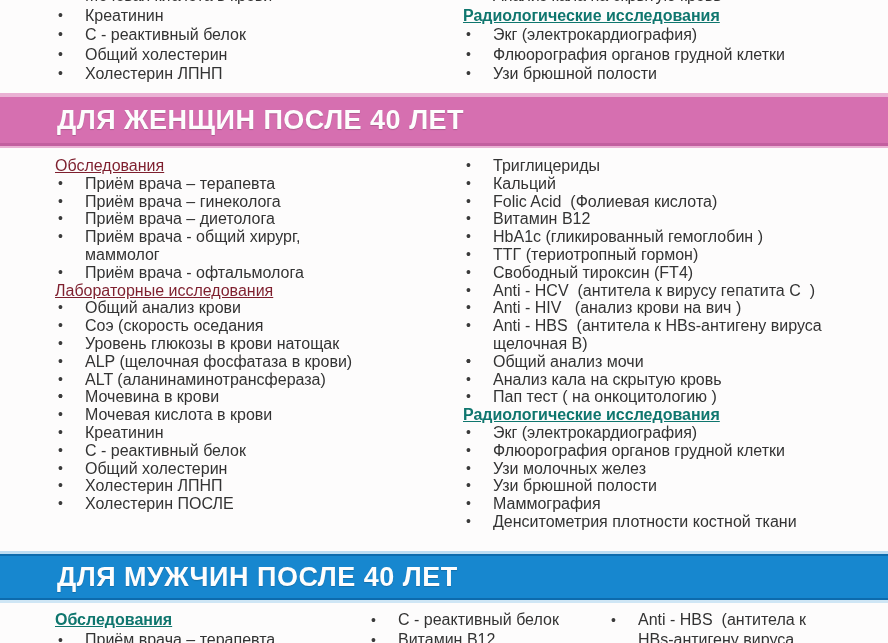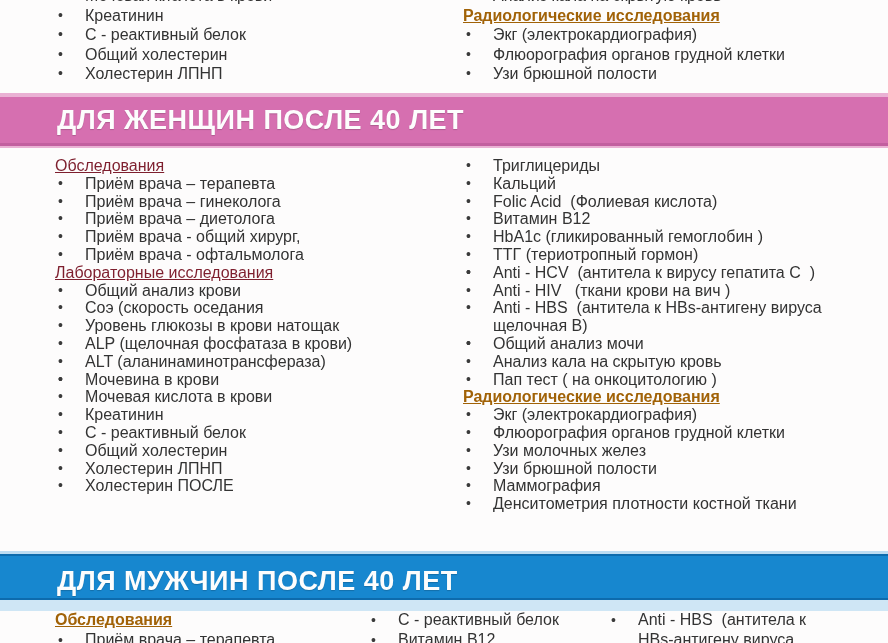--- a/index.html
+++ b/index.html
@@ -28,41 +28,41 @@
   
   #men-col1{left:55px;top:7px;width:305px;}
   #men-col2{left:368px;top:7px;width:240px;}
   #men-col3{left:608px;top:7px;width:278px;}
   #men-section .row{line-height:20px;}
 
   .row{position:relative;padding-left:30px;font-size:16px;}
   .row .txt{white-space:pre-wrap;}
   .row .dot{position:absolute;left:3px;top:0;font-size:14px;color:#3a3a3a;}
   .row.h,.row.hb{padding-left:0;color:#7e1f2e;text-decoration:underline;}
-  .row.hb{font-weight:bold;color:#a16207;}
+  .row.hb{font-weight:bold;color:#0f766e;}
   .row.c{}
 
   .banner{
     position:absolute;left:0;right:0;display:flex;align-items:center;
     padding-left:57px;box-sizing:border-box;
   }
   .banner .banner-text{
     color:#fdfdfd;font-weight:bold;font-size:27px;letter-spacing:.5px;
     text-shadow:0 1px 1px rgba(0,0,0,0.18);
   }
   #women-banner{
     top:93px;height:55px;
     background:linear-gradient(to bottom,
       #eab1d4 0px,#eab1d4 4px,
       #d66fb0 4px,#d66fb0 50px,
       #c25f9f 50px,#c25f9f 53px,
       #eab1d4 53px);
   }
   #men-banner{
-    top:551px;height:60px;
+    top:551px;height:52px;
     background:linear-gradient(to bottom,
       #bcdcf2 0px,#bcdcf2 3px,
       #0d6bad 3px,#0d6bad 5px,
       #1787cf 5px,#1787cf 47px,
       #0d6bad 47px,#0d6bad 49px,
       #cfe6f5 49px);
   }
 </style>
 </head>
 <body>
@@ -88,20 +88,21 @@
   <span class="banner-text">ДЛЯ ЖЕНЩИН ПОСЛЕ 40 ЛЕТ</span>
 </div>
 
 <div class="section" id="women-section">
   <div class="col" id="women-left">
       <div class="row h"><span class="txt">Обследования</span></div>
       <div class="row b"><span class="dot">•</span><span class="txt">Приём врача – терапевта</span></div>
       <div class="row b"><span class="dot">•</span><span class="txt">Приём врача – гинеколога</span></div>
       <div class="row b"><span class="dot">•</span><span class="txt">Приём врача – диетолога</span></div>
       <div class="row b"><span class="dot">•</span><span class="txt">Приём врача - общий хирург,</span></div>
+      <div class="row c"><span class="txt">маммолог</span></div>
       <div class="row b"><span class="dot">•</span><span class="txt">Приём врача - офтальмолога</span></div>
       <div class="row h"><span class="txt">Лабораторные исследования</span></div>
       <div class="row b"><span class="dot">•</span><span class="txt">Общий анализ крови</span></div>
       <div class="row b"><span class="dot">•</span><span class="txt">Соэ (скорость оседания</span></div>
       <div class="row b"><span class="dot">•</span><span class="txt">Уровень глюкозы в крови натощак</span></div>
       <div class="row b"><span class="dot">•</span><span class="txt">ALP (щелочная фосфатаза в крови)</span></div>
       <div class="row b"><span class="dot">•</span><span class="txt">ALT (аланинаминотрансфераза)</span></div>
       <div class="row b"><span class="dot">•</span></div>
       <div class="row b"><span class="dot">•</span><span class="txt">Мочевина в крови</span></div>
       <div class="row b"><span class="dot">•</span><span class="txt">Мочевая кислота в крови</span></div>
@@ -111,23 +112,23 @@
       <div class="row b"><span class="dot">•</span><span class="txt">Холестерин ЛПНП</span></div>
       <div class="row b"><span class="dot">•</span><span class="txt">Холестерин ПОСЛЕ</span></div>
     </div>
   <div class="col" id="women-right">
       <div class="row b"><span class="dot">•</span><span class="txt">Триглицериды</span></div>
       <div class="row b"><span class="dot">•</span><span class="txt">Кальций</span></div>
       <div class="row b"><span class="dot">•</span><span class="txt">Folic Acid  (Фолиевая кислота)</span></div>
       <div class="row b"><span class="dot">•</span><span class="txt">Витамин B12</span></div>
       <div class="row b"><span class="dot">•</span><span class="txt">HbA1c (гликированный гемоглобин )</span></div>
       <div class="row b"><span class="dot">•</span><span class="txt">ТТГ (териотропный гормон)</span></div>
-      <div class="row b"><span class="dot">•</span></div>
+      <div class="row b"><span class="dot">•</span><span class="txt">Свободный тироксин (FT4)</span></div>
       <div class="row b"><span class="dot">•</span><span class="txt">Anti - HCV  (антитела к вирусу гепатита С  )</span></div>
-      <div class="row b"><span class="dot">•</span><span class="txt">Anti - HIV   (ткани крови на вич )</span></div>
+      <div class="row b"><span class="dot">•</span><span class="txt">Anti - HIV   (анализ крови на вич )</span></div>
       <div class="row b"><span class="dot">•</span><span class="txt">Anti - HBS  (антитела к HBs-антигену вируса</span></div>
       <div class="row c"><span class="txt">щелочная В)</span></div>
       <div class="row b"><span class="dot">•</span></div>
       <div class="row b"><span class="dot">•</span><span class="txt">Общий анализ мочи</span></div>
       <div class="row b"><span class="dot">•</span><span class="txt">Анализ кала на скрытую кровь</span></div>
       <div class="row b"><span class="dot">•</span><span class="txt">Пап тест ( на онкоцитологию )</span></div>
       <div class="row hb"><span class="txt">Радиологические исследования</span></div>
       <div class="row b"><span class="dot">•</span><span class="txt">Экг (электрокардиография)</span></div>
       <div class="row b"><span class="dot">•</span><span class="txt">Флюорография органов грудной клетки</span></div>
       <div class="row b"><span class="dot">•</span><span class="txt">Узи молочных желез</span></div>

